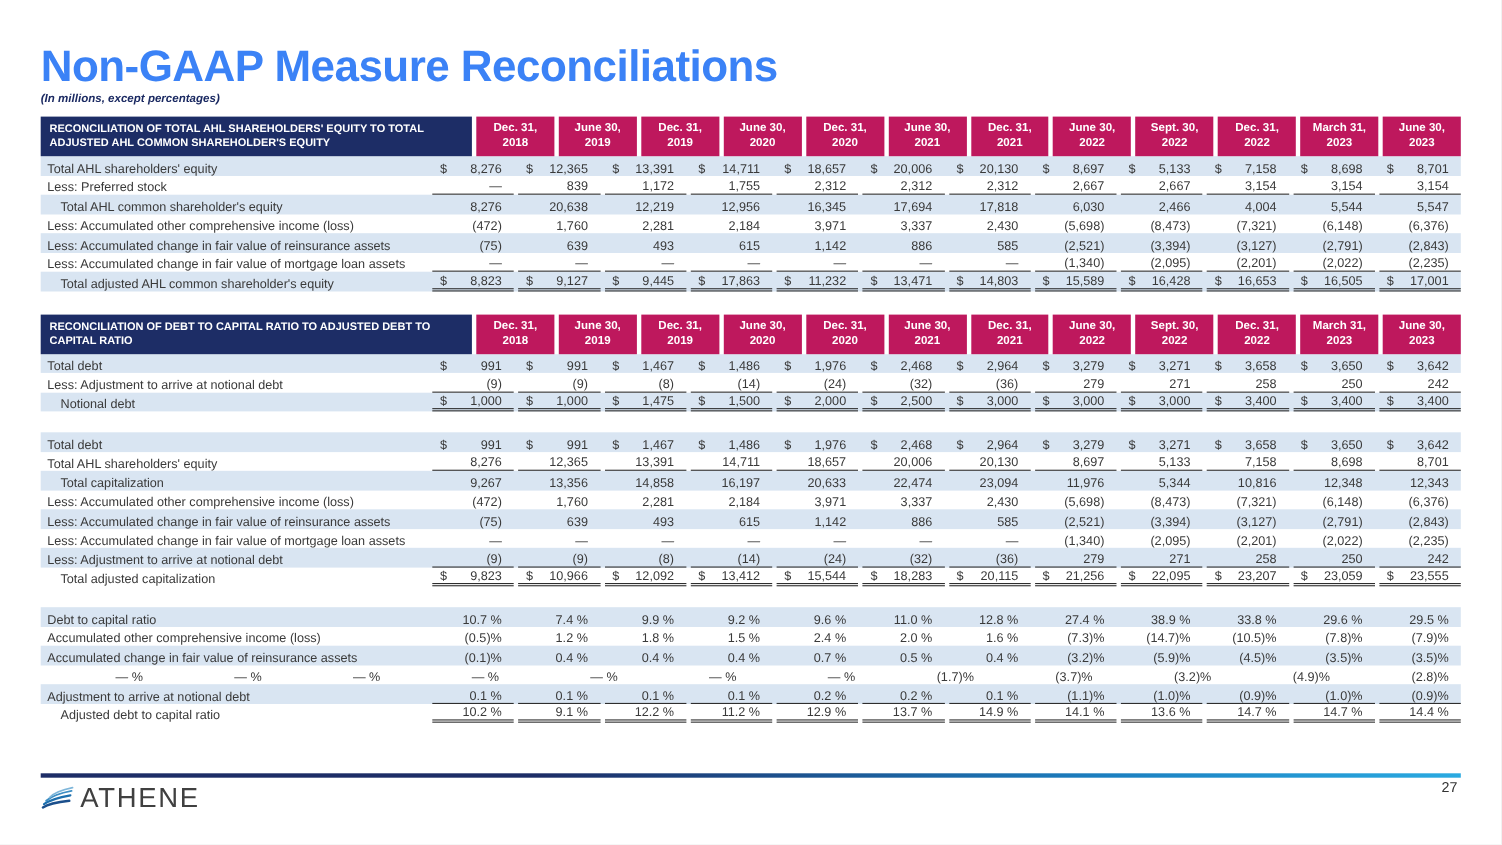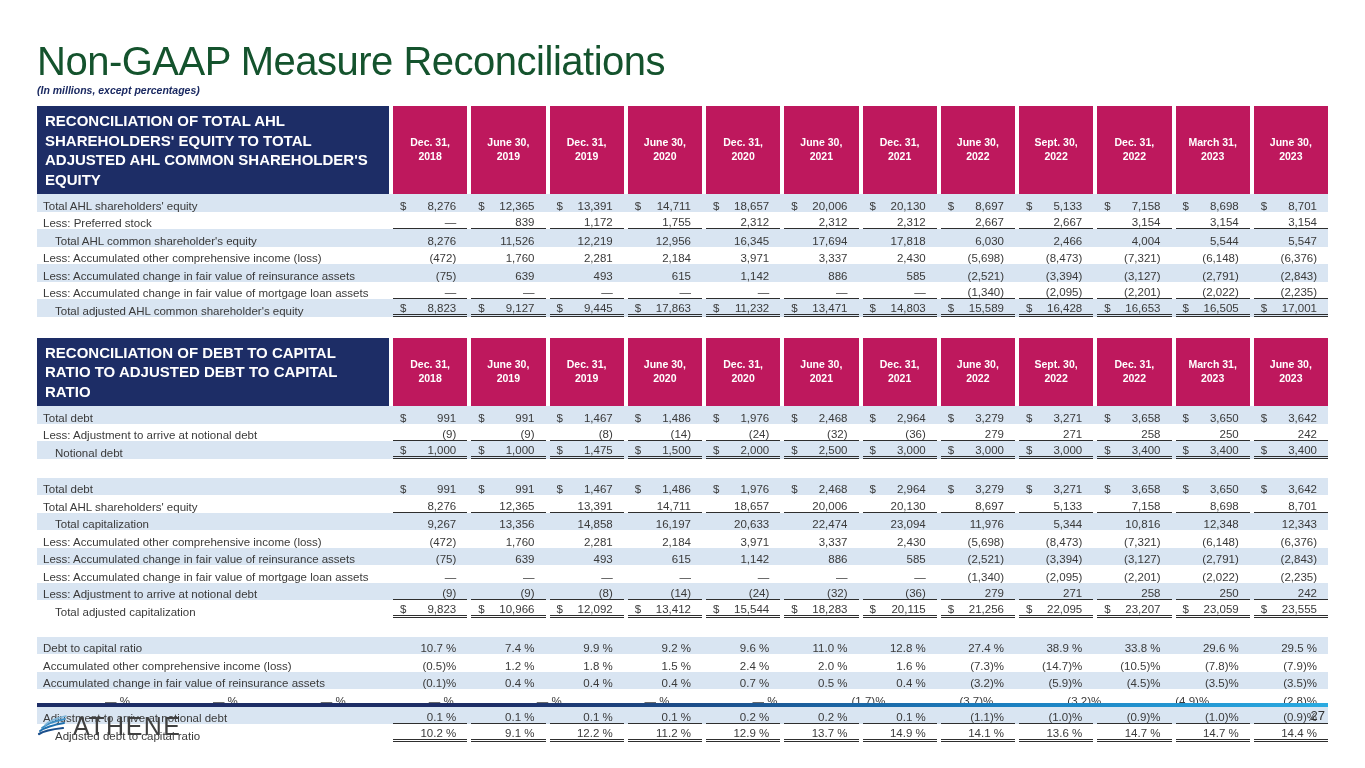--- a/index.html
+++ b/index.html
@@ -6,33 +6,33 @@
   .slide{
     position:relative;
     width:1365px;height:768px;
     background:#ffffff;
     font-family:"Liberation Sans", sans-serif;
     overflow:hidden;
   }
   .content{position:absolute;left:37px;right:37px;top:0;}
   .title{
     margin-top:40px;
-    font-size:40px;font-weight:normal;color:#14532d;
+    font-size:40px;font-weight:bold;color:#3b82f6;
     letter-spacing:-0.5px;line-height:1.05;
   }
   .subtitle{
     font-size:10.5px;font-style:italic;font-weight:bold;color:#1b2a62;
     margin-top:2px;margin-bottom:10px;
   }
   .tbl{margin-bottom:21px;}
   .thead{display:flex;gap:4px;}
   .thead .lbl-h{
-    width:352px;box-sizing:border-box;
+    width:392px;box-sizing:border-box;
     background:#1d2d66;color:#fff;
-    font-size:15px;font-weight:bold;line-height:1.3;
+    font-size:10px;font-weight:bold;line-height:1.3;
     padding:5px 8px;display:flex;align-items:center;
   }
   .thead .col-h{
     flex:1;background:#be185d;color:#fff;
     font-size:10.5px;font-weight:bold;text-align:center;
     display:flex;align-items:center;justify-content:center;
     white-space:pre-line;line-height:1.3;padding:4px 0;
   }
   .trow{
     display:flex;gap:4px;height:17.5px;align-items:flex-end;
@@ -194,21 +194,21 @@
           <div class="cell rule-b">
             <span class="val">3,154</span>
           </div>
         </div>
         <div class="trow shade">
           <div class="lbl ind">Total AHL common shareholder's equity</div>
           <div class="cell">
             <span class="val">8,276</span>
           </div>
           <div class="cell">
-            <span class="val">11,526</span>
+            <span class="val">20,638</span>
           </div>
           <div class="cell">
             <span class="val">12,219</span>
           </div>
           <div class="cell">
             <span class="val">12,956</span>
           </div>
           <div class="cell">
             <span class="val">16,345</span>
           </div>

